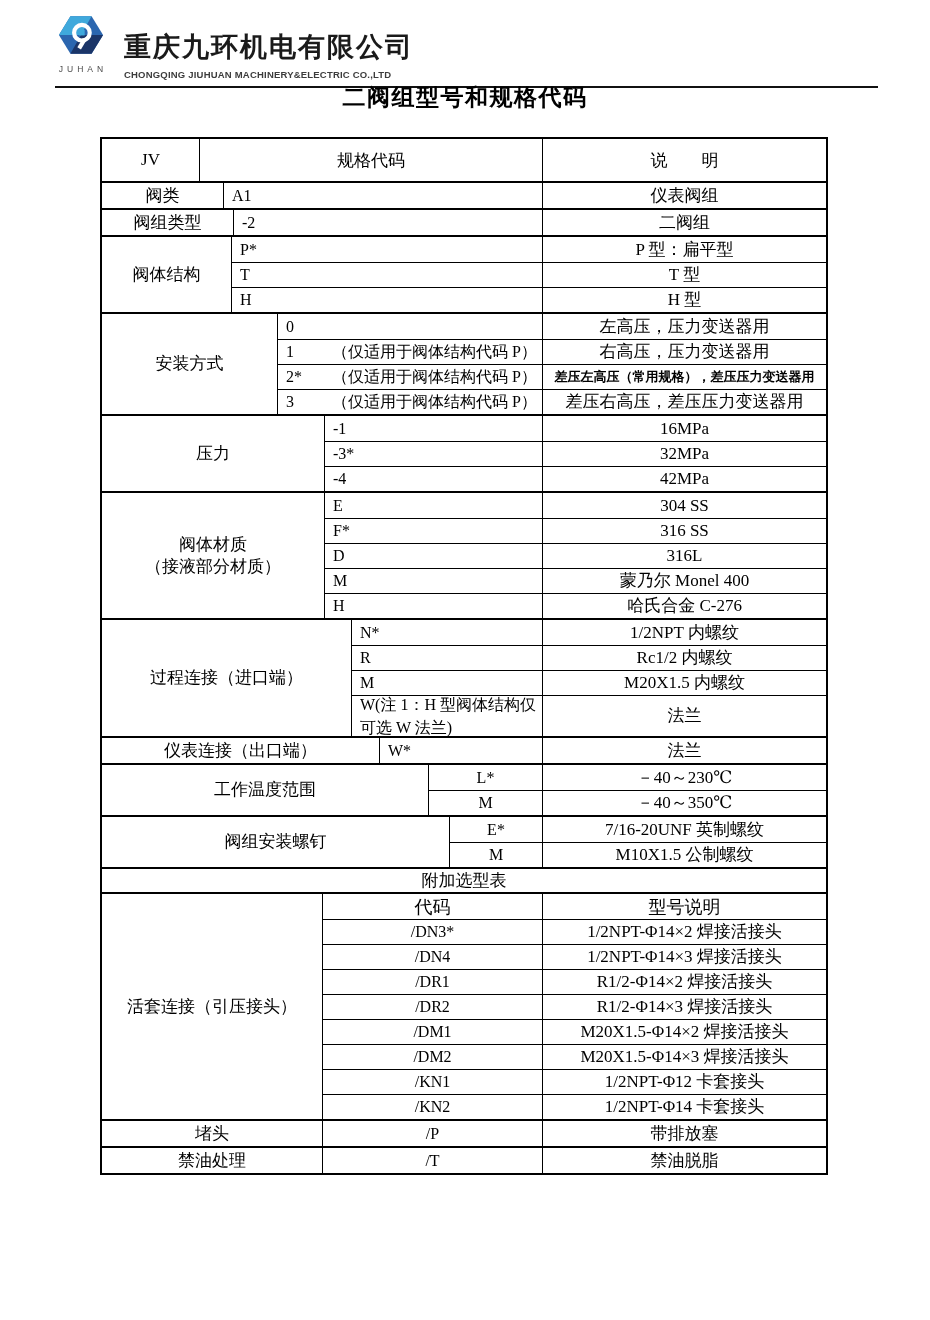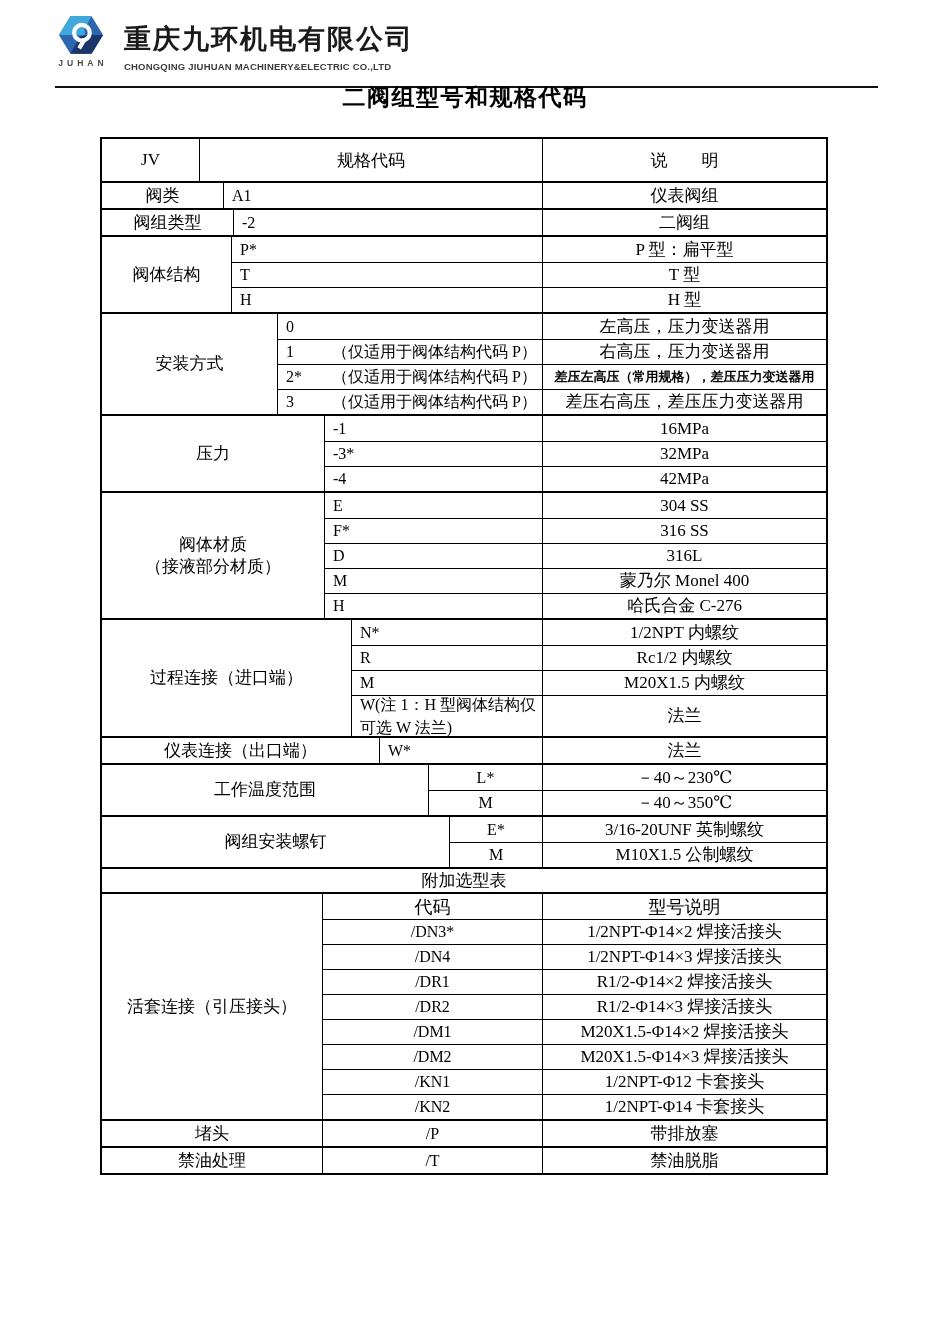--- a/index.html
+++ b/index.html
@@ -6,24 +6,24 @@
   html,body { background:#ffffff; }
   body {
     width: 930px; height: 1320px; position: relative;
     font-family: "Liberation Serif", "DejaVu Serif", serif;
     color: #000;
   }
   
   .letterhead { position:absolute; top:14px; left:52px; display:flex; align-items:flex-start; }
   .logo { width:58px; text-align:center; }
   .logo svg { display:block; margin:0 auto; }
-  .logo-word { font-family:"Liberation Sans","DejaVu Sans",sans-serif; font-size:8.5px; font-weight:bold;
-    letter-spacing:4px; color:#4a4a4a; margin-top:2px; padding-left:4px; }
+  .logo-word { font-family:"Liberation Sans","DejaVu Sans",sans-serif; font-size:8.5px; font-weight:normal;
+    letter-spacing:4px; color:#4a4a4a; margin-top:8px; padding-left:4px; }
   .company { margin-left:14px; padding-top:7px; }
-  .company-cn { font-size:27px; font-weight:bold; letter-spacing:2px; color:#1a1a1a; }
+  .company-cn { font-size:27px; font-weight:bold; letter-spacing:2px; color:#1a1a1a;margin-top:8px; }
   .company-en { font-family:"Liberation Sans","DejaVu Sans",sans-serif; font-size:9.5px; font-weight:bold;
     color:#3c3c3c; margin-top:4px; letter-spacing:0.2px; }
   .rule { position:absolute; top:86px; left:55px; width:823px; height:0; border-top:2.5px solid #111; }
   .title { position:absolute; top:82px; left:0; width:930px; text-align:center;
     font-size:23px; font-weight:bold; letter-spacing:1.5px; }
   
   .tbl { position:absolute; top:137px; left:100px; width:728px; border:2px solid #000; background:#fff; }
   .hdr-row { display:flex; height:42px;justify-content:space-between; }
   .hcell { display:flex; align-items:center; justify-content:center; font-size:17px; }
   .hcell.b { border-right:1px solid #000; }
@@ -246,21 +246,21 @@
         <div class="desc">－40～350℃</div>
       </div>
     </div>
   </div>
 
   <div class="sec">
     <div class="sec-label" style="width:348px">阀组安装螺钉</div>
     <div class="sec-rows center-codes">
       <div class="trow">
         <div class="code">E*</div>
-        <div class="desc">3/16-20UNF 英制螺纹</div>
+        <div class="desc">7/16-20UNF 英制螺纹</div>
       </div>
       <div class="trow">
         <div class="code">M</div>
         <div class="desc">M10X1.5 公制螺纹</div>
       </div>
     </div>
   </div>
 
   <div class="full">附加选型表</div>
 

